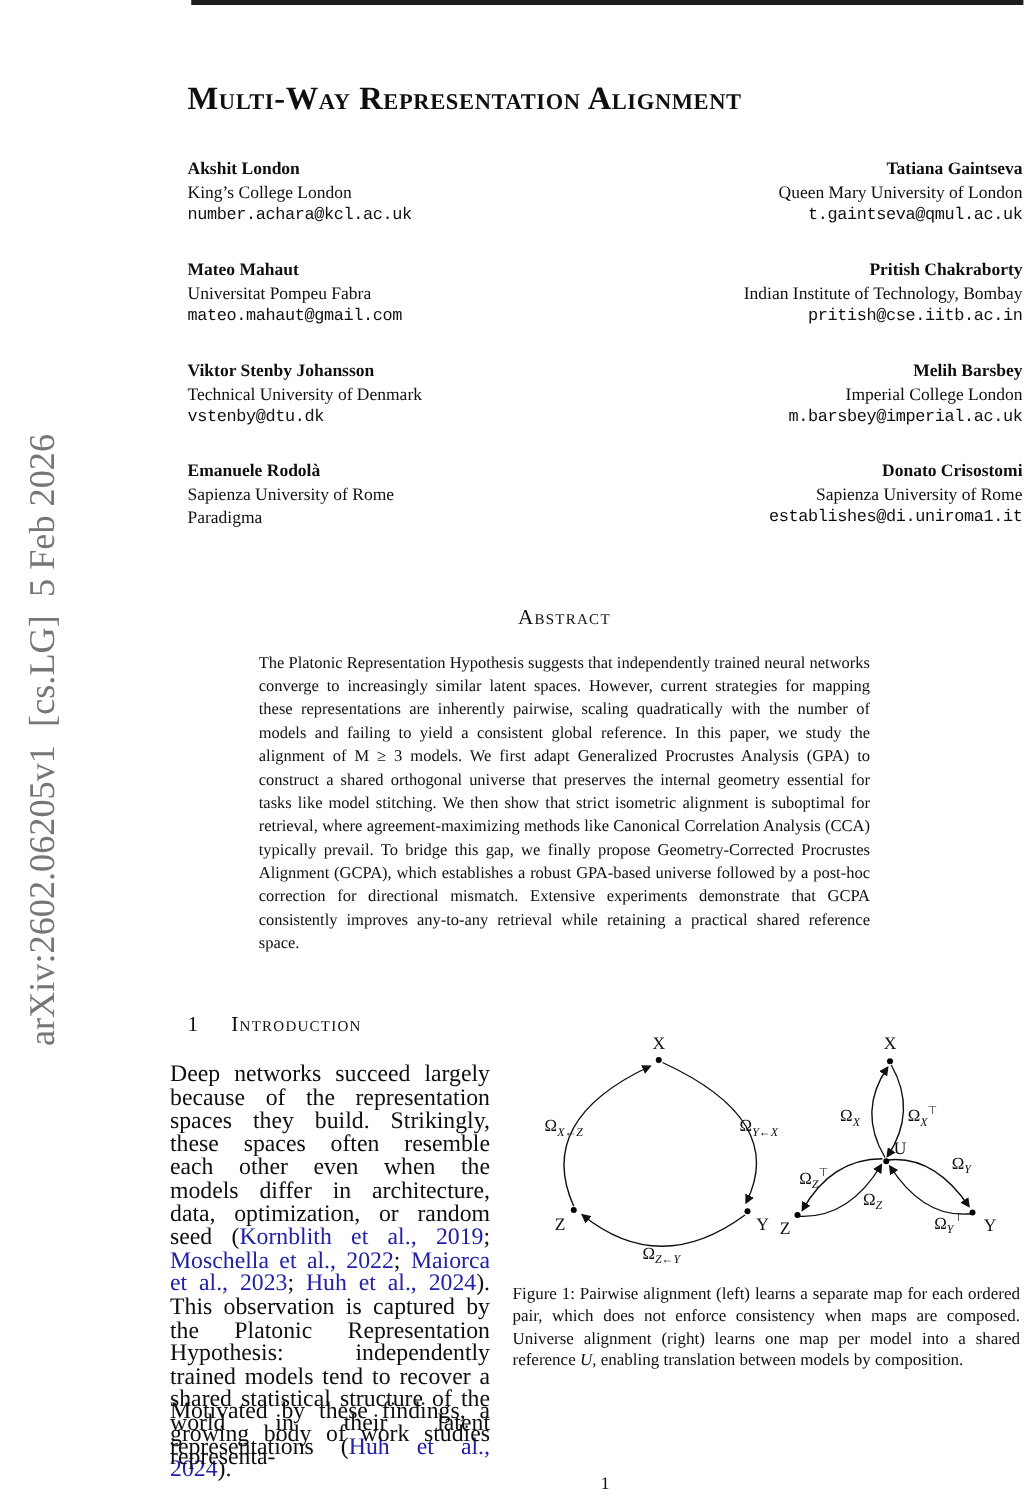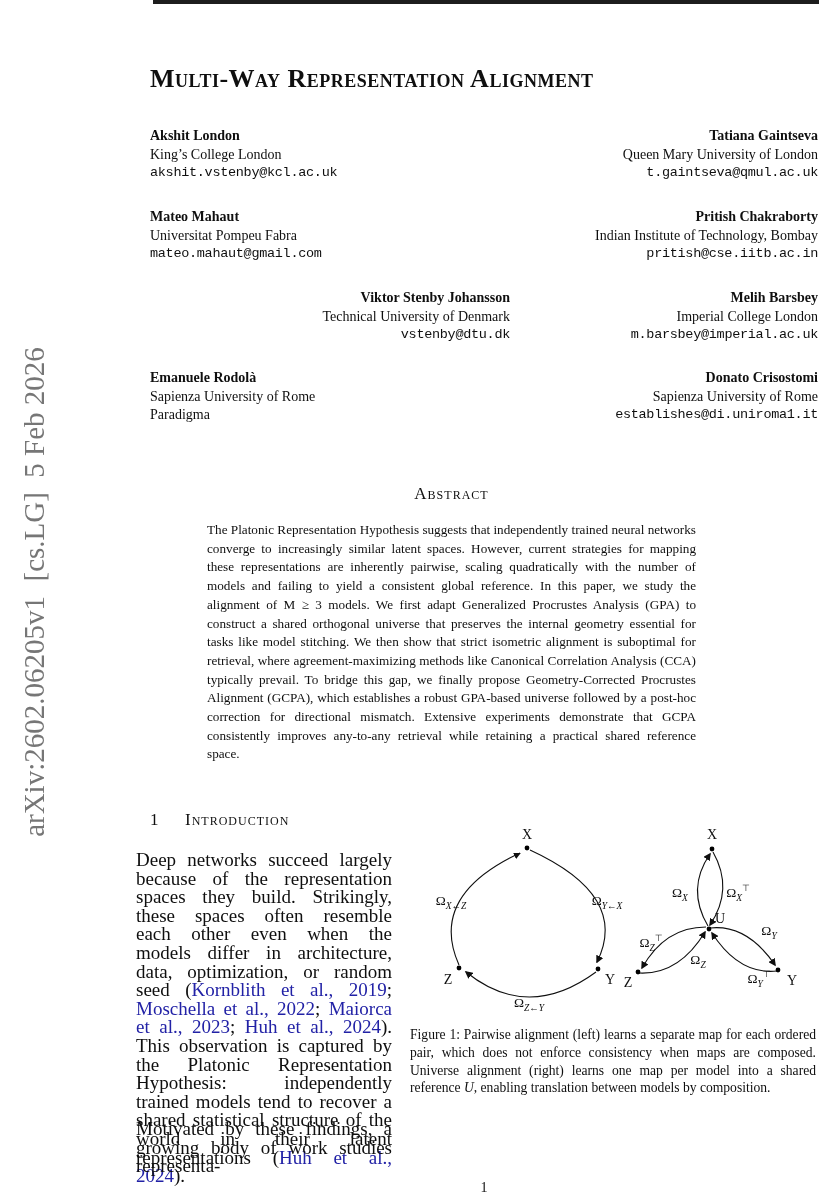--- a/index.html
+++ b/index.html
@@ -18,21 +18,21 @@
   }
   #paper-title {
     left:150px; top:64px; width:560px;
     font-variant:small-caps; font-size:26px; letter-spacing:0.5px;
   }
   .author-block { width:360px; font-size:14px; line-height:18.5px; }
   .author-block.right { text-align:right; }
   .author-name { display:block; font-weight:bold; }
   .author-affil { display:block; }
   .author-email { display:block; font-family:"Liberation Mono", monospace; font-size:13.5px; letter-spacing:-0.3px; }
-  .row1 { top:127px; } .row2 { top:208px; } .row3 { top:289px;text-align:right; } .row4 { top:369px; }
+  .row1 { top:127px; } .row2 { top:208px; } .row3 { top:289px; } .row4 { top:369px; }
   .colL { left:150px; } .colR { right:1px; }
   #abstract-heading {
     left:207px; top:484px; width:489px; text-align:center;
     font-variant:small-caps; font-size:17px; letter-spacing:1px;
   }
   #abstract-body {
     left:207px; top:521px; width:489px;
     font-size:13.2px; line-height:18.7px; text-align:justify;
   }
   #section1-heading { left:150px; top:810px; font-size:17px; }
@@ -66,21 +66,21 @@
 
   <div id="top-rule" class="abs"></div>
 
   <div id="arxiv-banner" class="abs">arXiv:2602.06205v1  [cs.LG]  5 Feb 2026</div>
 
   <h1 id="paper-title" class="abs">Multi-Way Representation Alignment</h1>
 
   <div class="abs author-block colL row1">
     <span class="author-name">Akshit London</span>
     <span class="author-affil">King’s College London</span>
-    <span class="author-email">akshit.vstenby@kcl.ac.uk</span>
+    <span class="author-email">number.achara@kcl.ac.uk</span>
   </div>
   <div class="abs author-block right colR row1">
     <span class="author-name">Tatiana Gaintseva</span>
     <span class="author-affil">Queen Mary University of London</span>
     <span class="author-email">t.gaintseva@qmul.ac.uk</span>
   </div>
   <div class="abs author-block colL row2">
     <span class="author-name">Mateo Mahaut</span>
     <span class="author-affil">Universitat Pompeu Fabra</span>
     <span class="author-email">mateo.mahaut@gmail.com</span>

